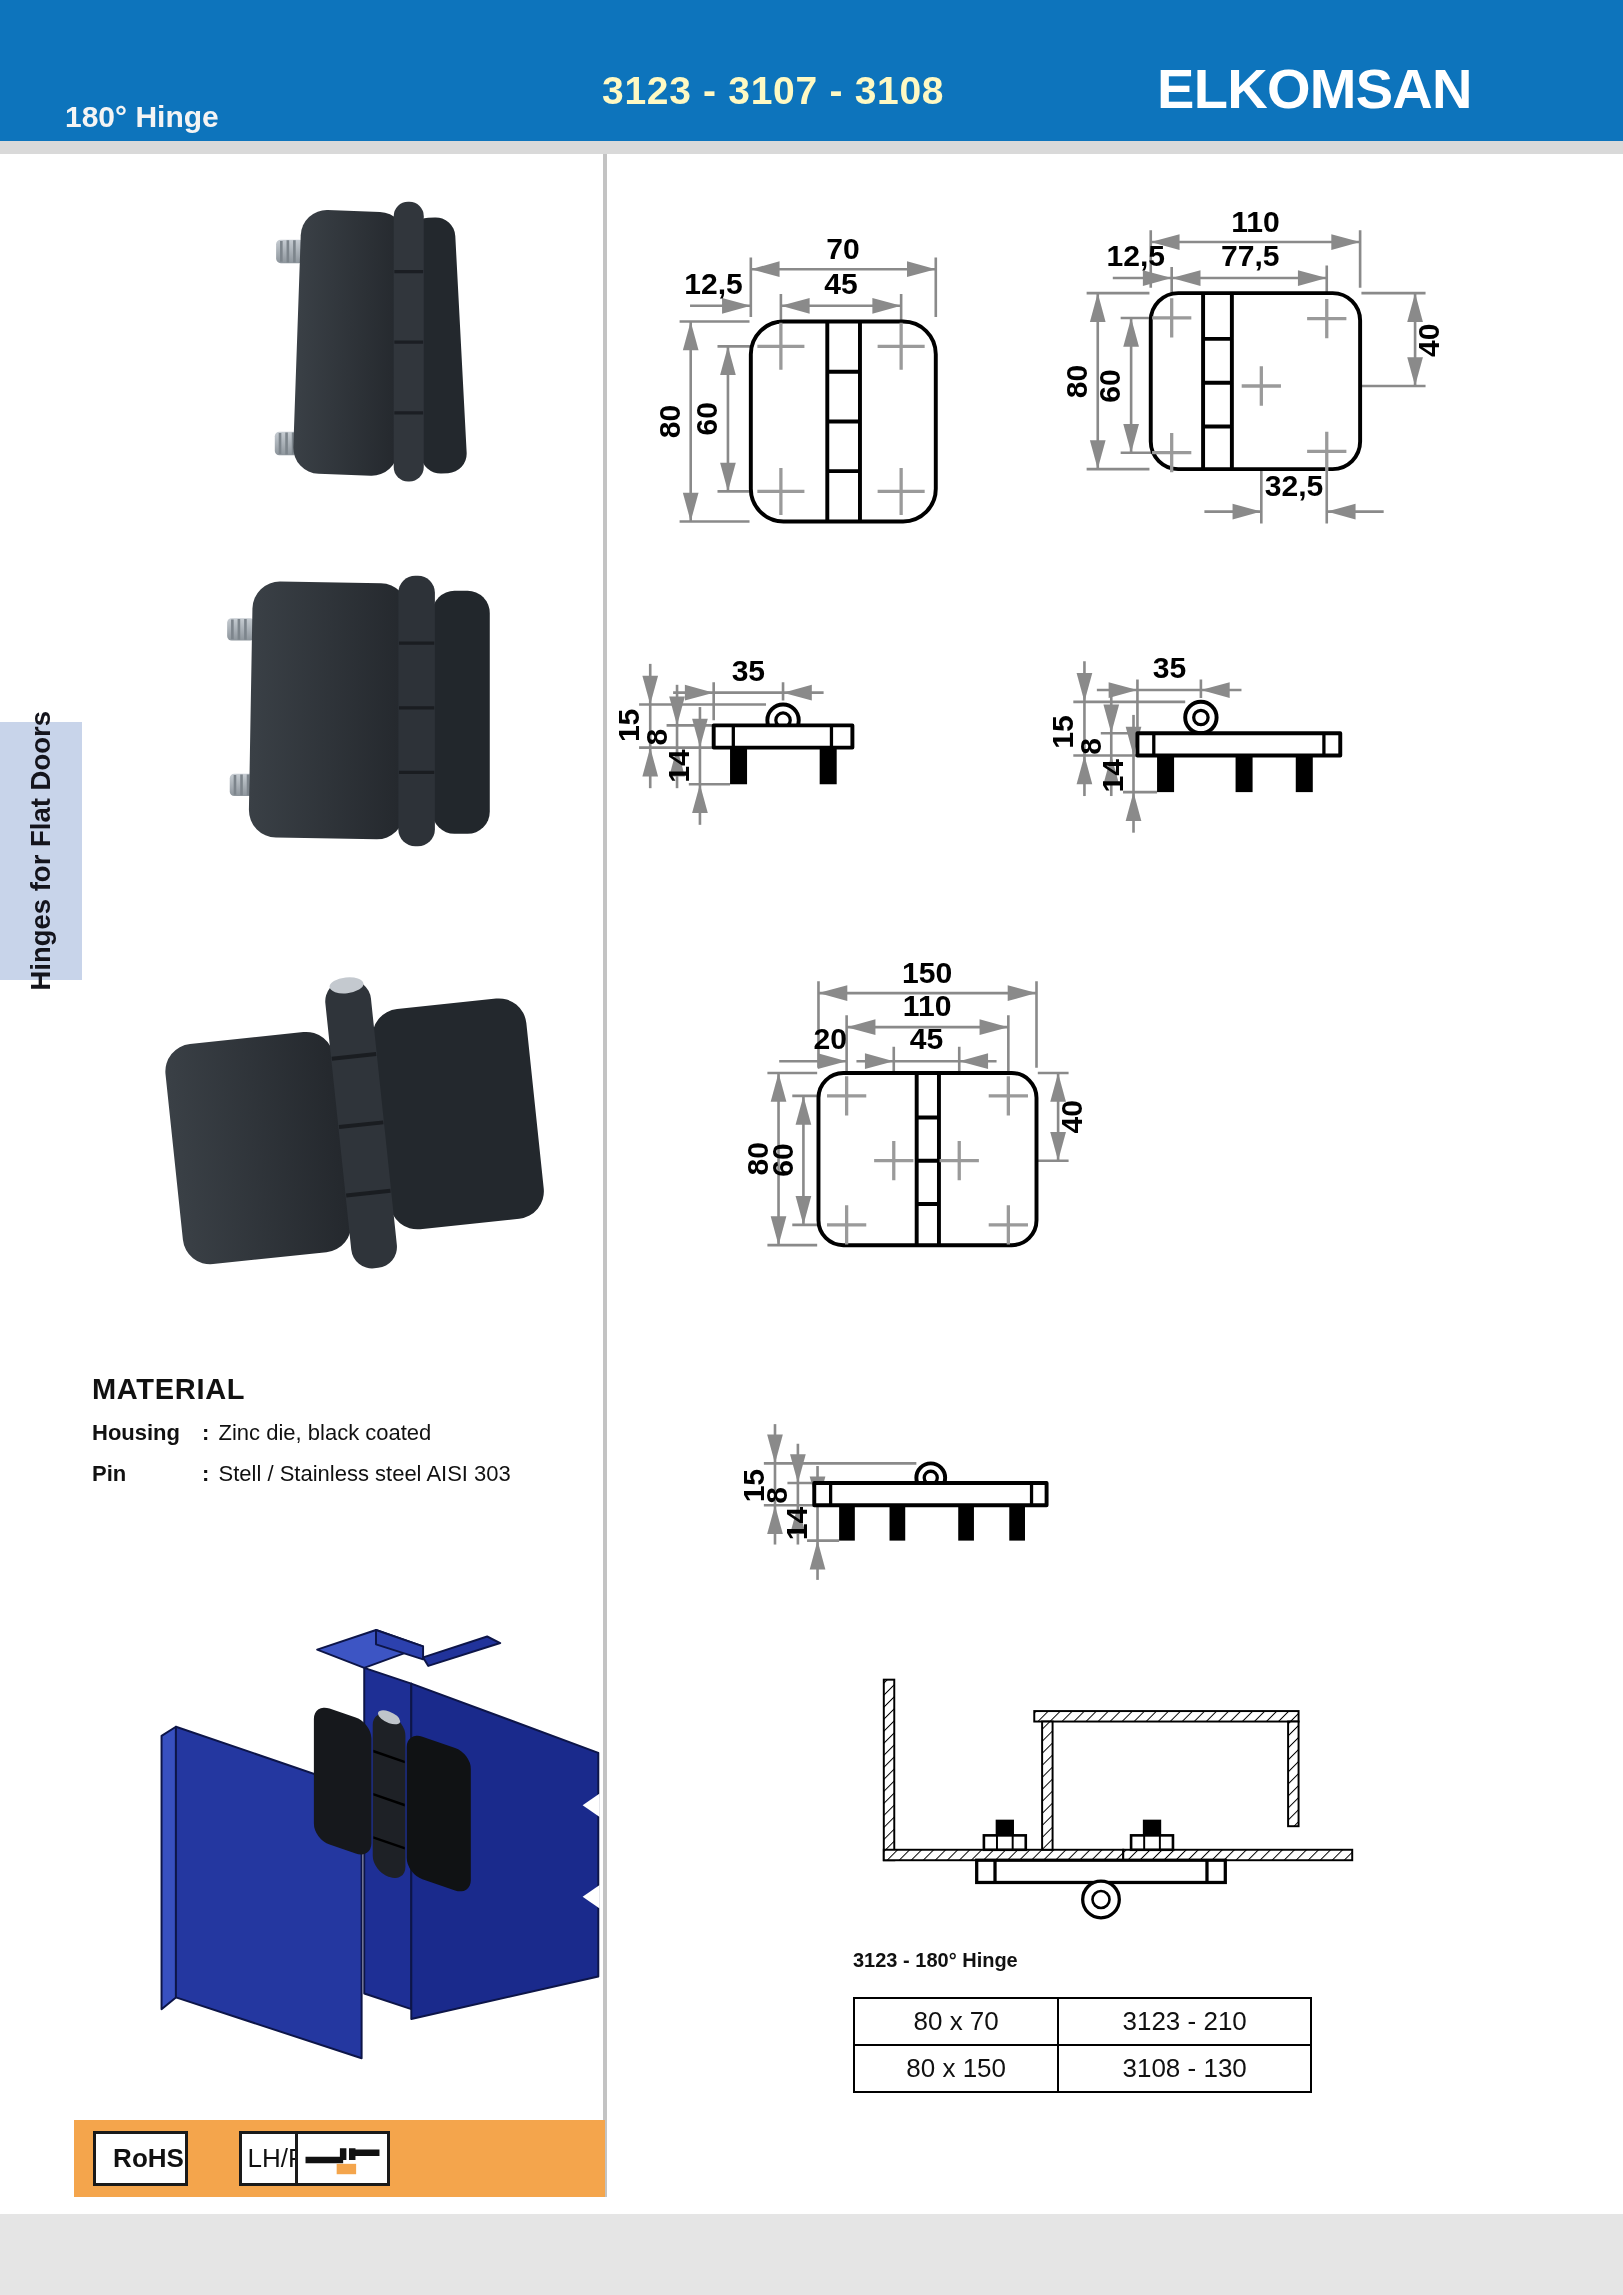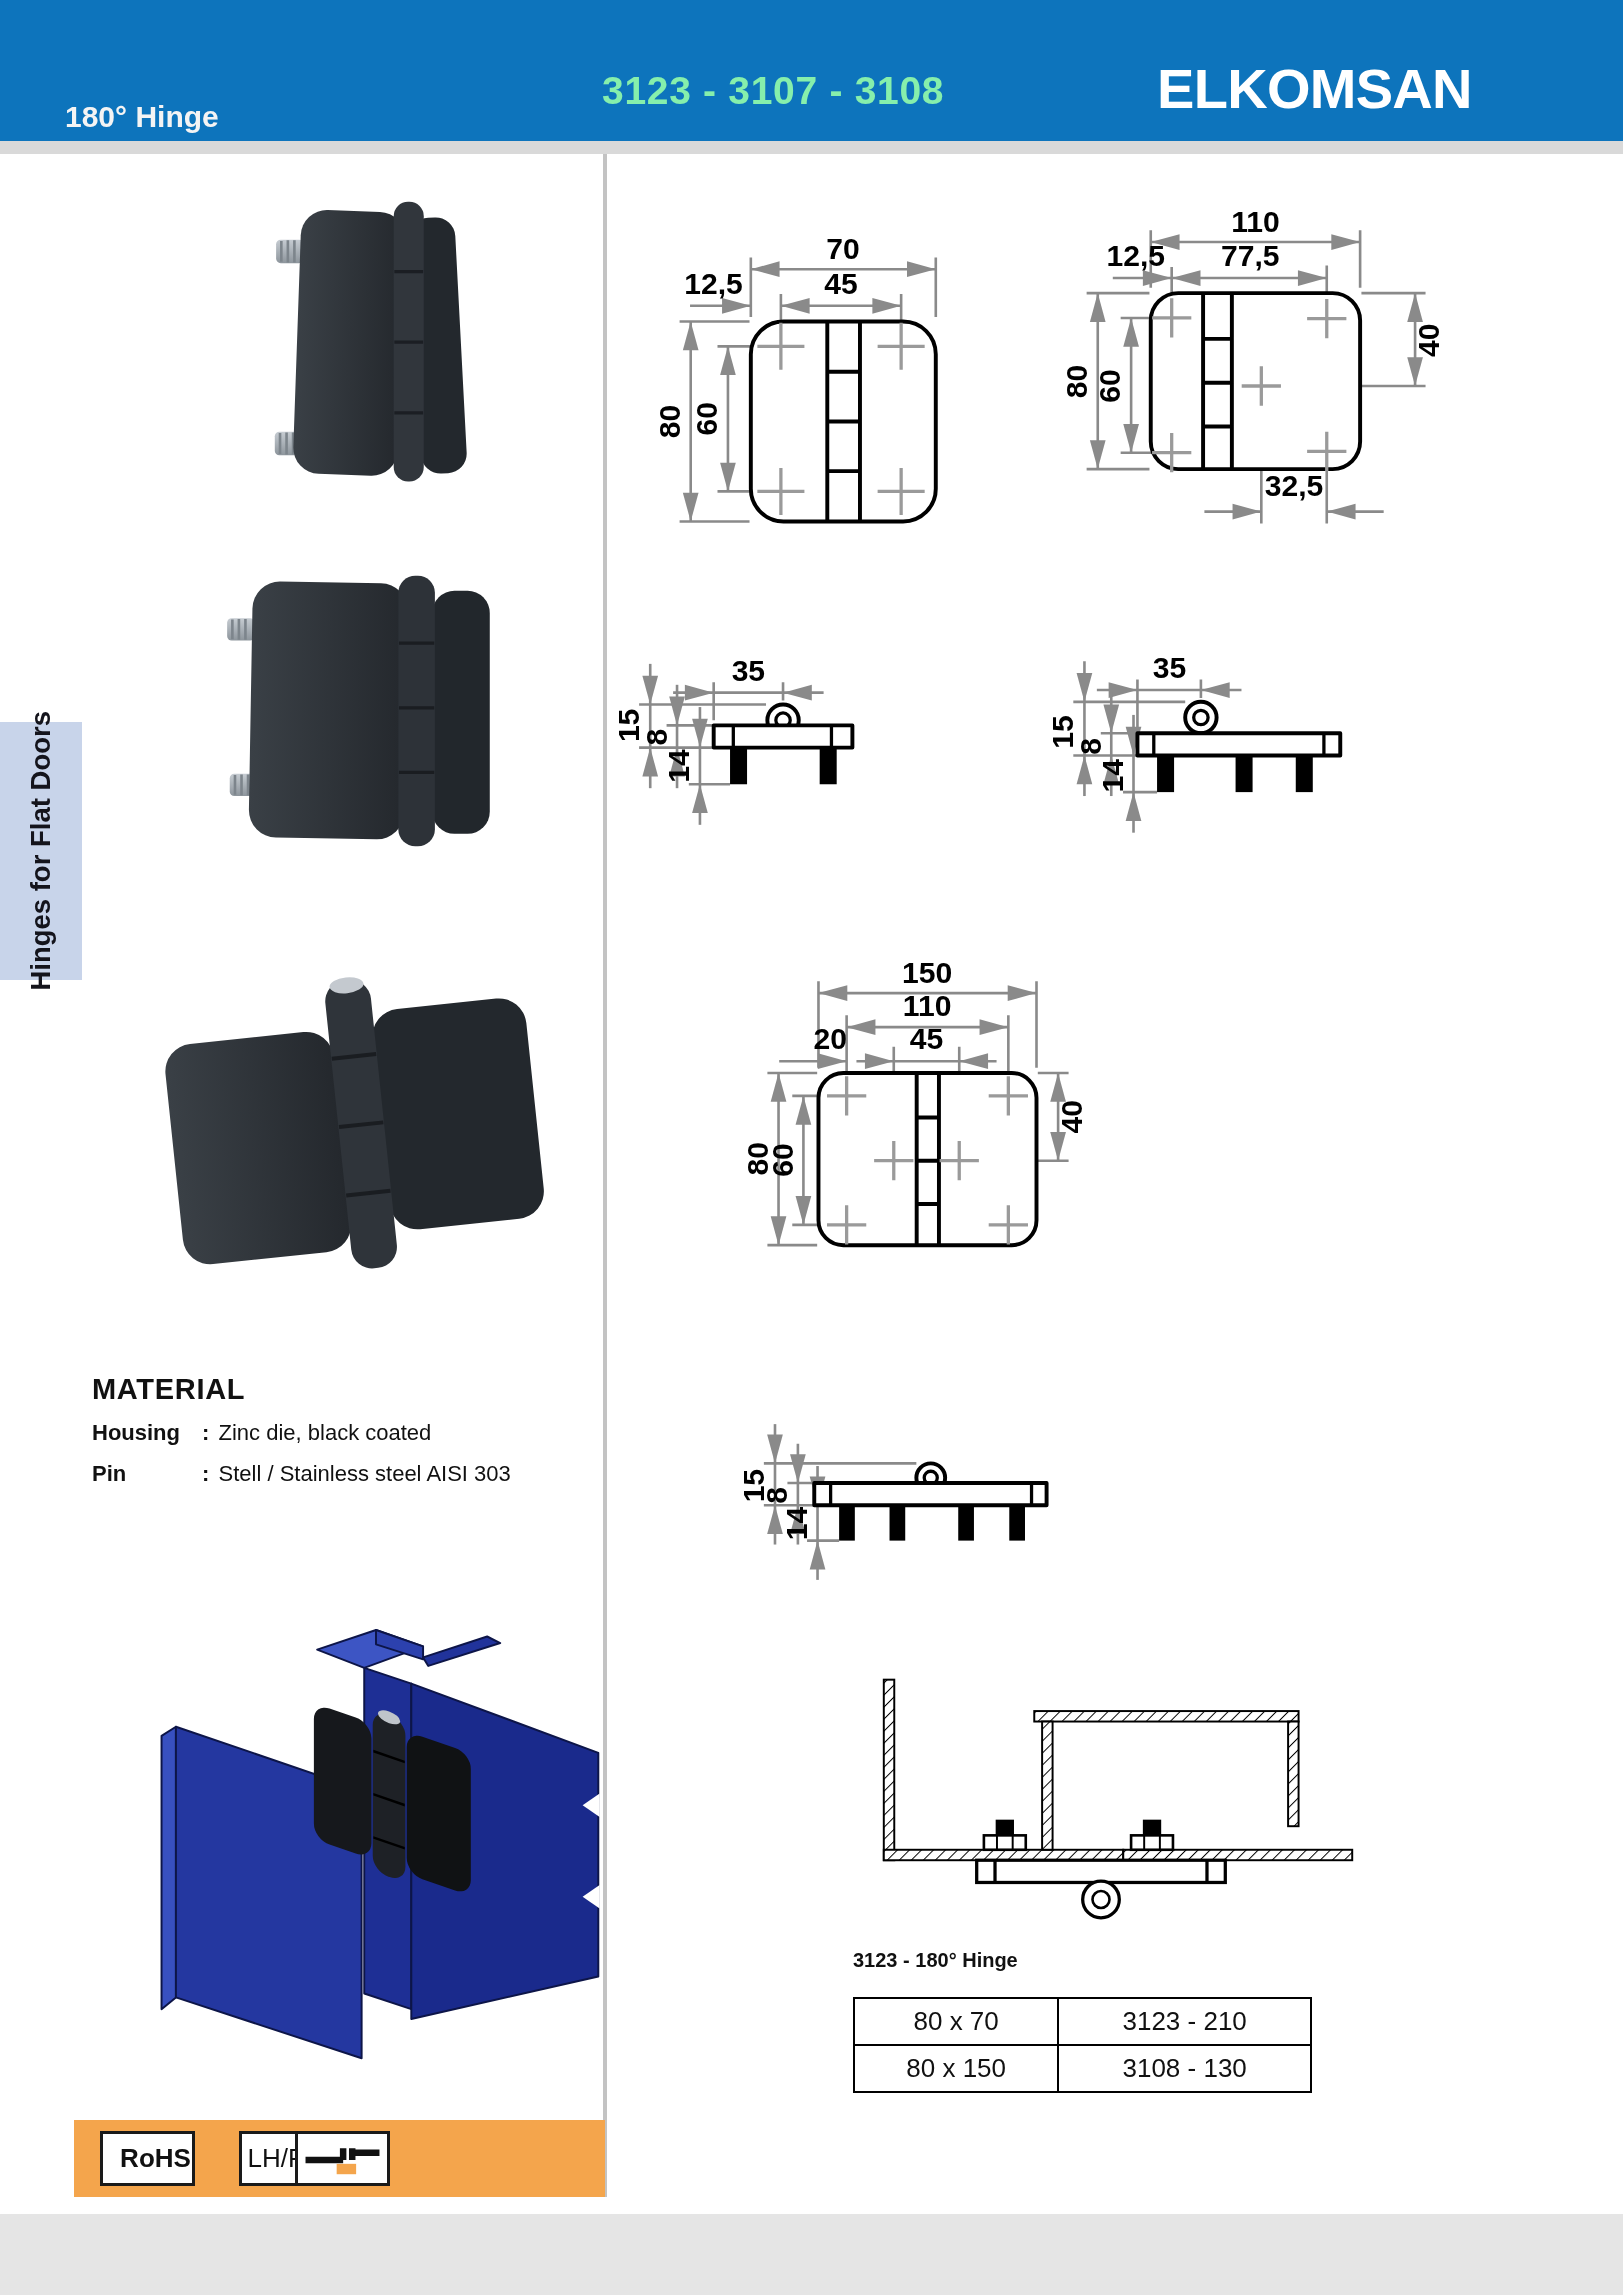--- a/index.html
+++ b/index.html
@@ -2,40 +2,40 @@
 <html style="font-size:10.5px"><head>
 <meta charset="utf-8">
 <style>
   html,body{margin:0;padding:0;background:#fff;}
   body{width:1623px;height:2295px;position:relative;overflow:hidden;
        font-family:"Liberation Sans",sans-serif;color:#111;}
   .abs{position:absolute;}
   
   .header{left:0;top:0;width:1623px;height:141px;background:#0d74bc;}
   .hdr-section{left:65px;top:100px;font-size:30px;font-weight:bold;color:#f4f4f4;}
-  .hdr-items{left:602px;top:69px;font-size:39px;font-weight:bold;color:#86efac;letter-spacing:0.7px;}
+  .hdr-items{left:602px;top:69px;font-size:39px;font-weight:bold;color:#fef9c3;letter-spacing:0.7px;}
   .hdr-brand{left:1157px;top:56px;font-size:56px;font-weight:bold;color:#fff;letter-spacing:-0.7px;}
   .gray-strip{left:0;top:141px;width:1623px;height:13px;background:#d9d9d9;}
   .divider-v{left:603px;top:154px;width:3.9px;height:2043px;background:#c3c3c3;}
   
   .sidebar-tab{left:0;top:722px;width:82px;height:258px;background:#c8d4ea;
                display:flex;align-items:center;justify-content:center;}
   .sidebar-tab span{writing-mode:vertical-rl;transform:rotate(180deg);
                     font-size:27.5px;font-weight:bold;color:#14141c;white-space:nowrap;}
   
   .material-heading{left:92px;top:1373px;font-size:29px;font-weight:bold;letter-spacing:0.7px;}
   .material-rows{left:92px;top:1412px;font-size:22px;line-height:41px;}
   .mlabel{display:inline-block;width:110px;font-weight:bold;}
   .mcolon{font-weight:bold;margin-right:9.2px;}
   
   .badge-band{left:74px;top:2120px;width:531px;height:77px;background:#f4a54c;}
   .badge{position:absolute;top:10.5px;width:95px;height:55px;background:#fff;
          border:3.3px solid #1a1a1a;box-sizing:border-box;display:flex;
          align-items:center;justify-content:center;}
-  .badge-rohs{left:26px;font-size:26px;font-weight:600;padding-left:16px;}
+  .badge-rohs{left:19px;font-size:26px;font-weight:600;padding-left:16px;}
   .badge-lhrh{left:117px;font-size:26px;font-weight:normal;margin-left:48px;}
   .badge-icon{left:221px;}
   
   .tbl-title{left:853px;top:1949px;font-size:20px;font-weight:bold;}
   .ptable{left:853px;top:1997px;width:459px;border:2.6px solid #000;border-collapse:collapse;}
   .ptable td,.ptable th{border:2px solid #000;text-align:center;vertical-align:middle;}
   .ptable th{background:#dedede;font-size:27.5px;font-weight:bold;height:63px;}
   .ptable td{font-size:26px;height:43px;background:#fff;}
   .col-a{width:266px;} .col-b{width:191px;}
   

